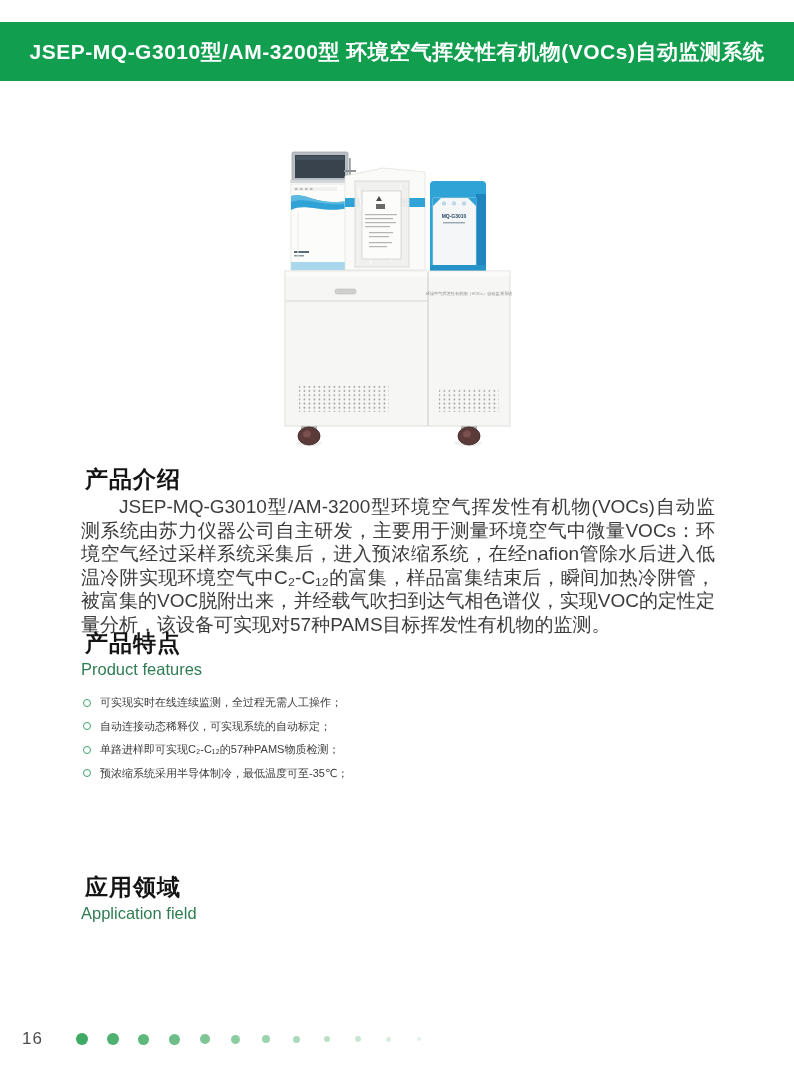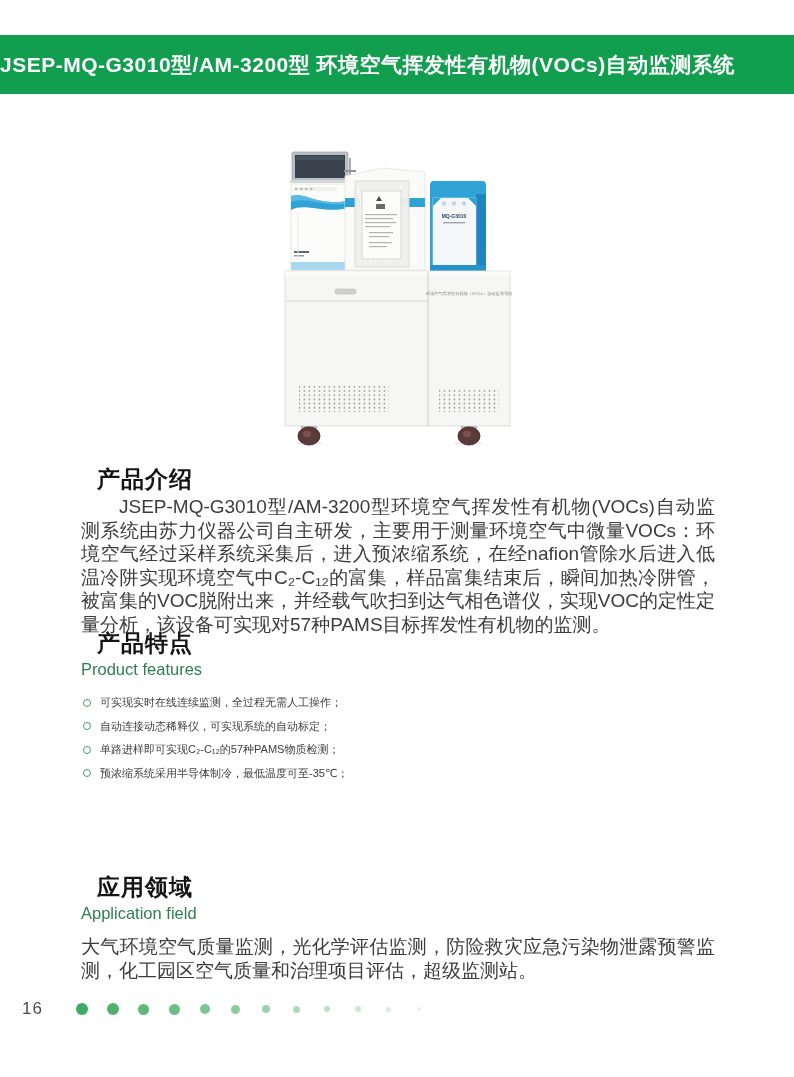--- a/index.html
+++ b/index.html
@@ -3,56 +3,56 @@
 <meta charset="utf-8">
 <style>
   html,body{margin:0;padding:0;}
   body{
     width:794px;height:1077px;position:relative;background:#ffffff;
     font-family:"Liberation Sans","DejaVu Sans",sans-serif;
     -webkit-font-smoothing:antialiased;overflow:hidden;
   }
   
   .header-bar{
-    position:absolute;left:0;top:35px;width:794px;height:59px;
-    background:#119E4E;display:flex;align-items:center;justify-content:flex-start;
+    position:absolute;left:0;top:22px;width:794px;height:59px;
+    background:#119E4E;display:flex;align-items:center;justify-content:center;
   }
   .header-bar .title{
     color:#ffffff;font-size:21px;font-weight:700;letter-spacing:0.5px;white-space:nowrap;
   }
   
   .figure-wrap{position:absolute;left:283px;top:146px;width:230px;height:302px;}
   
   .section{position:absolute;left:81px;width:634px;}
   .sec-intro{top:466px;}
   .sec-features{top:630px;}
   .sec-application{top:874px;}
   .h-zh{
     font-size:23px;font-weight:700;color:#141414;letter-spacing:1px;
-    margin:0 0 2px 16px;line-height:27px;
+    margin:0 0 2px 4px;line-height:27px;
   }
   .h-en{
     font-size:16.5px;color:#2F7D52;margin:0 0 12px 0;line-height:20px;font-weight:400;
   }
   .body-text{
     font-size:19px;color:#3C3C3C;line-height:23.5px;text-align:justify;margin:0;
   }
   .indent{text-indent:2em;}
   ul.features{
     list-style:none;margin:4px 0 0 0;padding:0;
   }
   ul.features li{
     position:relative;padding-left:19px;font-size:11px;color:#3C3C3C;line-height:23.5px;
   }
   ul.features li::before{
     content:"";position:absolute;left:2px;top:7.5px;width:6px;height:6px;
     border:1.6px solid #3FA06A;border-radius:50%;background:transparent;
   }
   
-  .footer{position:absolute;left:0;top:996px;width:794px;height:30px;}
+  .footer{position:absolute;left:0;top:1026px;width:794px;height:30px;}
   .page-num{
     position:absolute;left:22px;top:3px;font-size:17px;color:#4d4d4d;letter-spacing:1px;
   }
   .dots{position:absolute;left:76px;top:0;height:26px;display:flex;align-items:center;}
   .dots span{border-radius:50%;background:#3FAA63;display:block;}
   .dots span:nth-child(1){width:12px;height:12px;margin-right:19px;opacity:1;}
   .dots span:nth-child(2){width:12px;height:12px;margin-right:19px;opacity:.92;}
   .dots span:nth-child(3){width:11px;height:11px;margin-right:20px;opacity:.84;}
   .dots span:nth-child(4){width:11px;height:11px;margin-right:20px;opacity:.76;}
   .dots span:nth-child(5){width:10px;height:10px;margin-right:21px;opacity:.68;}
@@ -179,21 +179,20 @@
     <li>可实现实时在线连续监测，全过程无需人工操作；</li>
     <li>自动连接动态稀释仪，可实现系统的自动标定；</li>
     <li>单路进样即可实现C₂-C₁₂的57种PAMS物质检测；</li>
     <li>预浓缩系统采用半导体制冷，最低温度可至-35℃；</li>
   </ul>
 </div>
 
 <div class="section sec-application">
   <h2 class="h-zh">应用领域</h2>
   <div class="h-en">Application field</div>
-  <p class="body-text">大气环境空气质量监测，光化学评估监测，防险救灾应急污染物泄露预警监测，化工园区空气质量和治理项目评估，超级监测站。</p>
 </div>
 
 <div class="footer">
   <div class="page-num">16</div>
   <div class="dots">
     <span></span>
     <span></span>
     <span></span>
     <span></span>
     <span></span>

